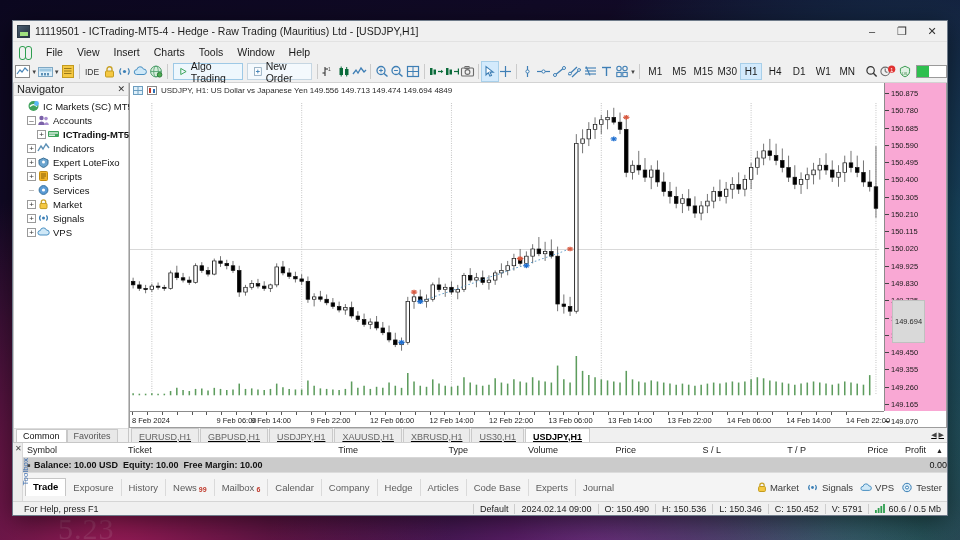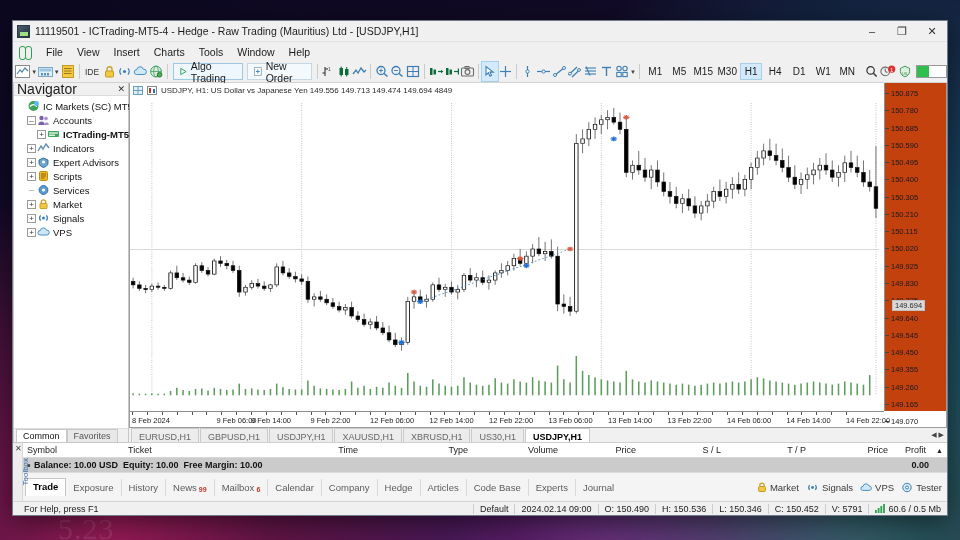--- a/index.html
+++ b/index.html
@@ -101,21 +101,21 @@
 
   
   #nav {
     width:116px; background:#fff; border:1px solid #c7c7c7; border-top:none;
     display:flex; flex-direction:column; flex:0 0 auto;
   }
   #navhdr {
     height:13px; background:#f0f0f0; border-bottom:1px solid #dcdcdc;
     display:flex; align-items:center; padding:0 3px;
   }
-  #navhdr span { font-size:14px; color:#222; }
+  #navhdr span { font-size:11px; color:#222; }
   #navhdr .x { margin-left:auto; font-size:9px; color:#333; }
   #navtree { flex:1 1 auto; padding:3px 0 0 3px; }
   .nrow { display:flex; align-items:center; height:14px; font-size:9.5px; color:#111; white-space:nowrap; }
   .exp {
     width:9px; height:9px; margin-right:1px; border:1px solid #9a9a9a;
     font-size:8px; line-height:7px; text-align:center; color:#333; background:#fff;
     flex:0 0 auto;
   }
   .expn { width:9px; margin-right:1px; flex:0 0 auto; text-align:center; color:#9a9a9a; font-size:9px; }
   .nico { width:13px; height:12px; margin-right:3px; flex:0 0 auto; }
@@ -123,42 +123,42 @@
   .nbold { font-weight:bold; }
   #navtabs {
     height:14px; display:flex; align-items:flex-end; border-top:1px solid #dcdcdc;
     background:#f0f0f0; padding-left:2px;
   }
   .ntab { font-size:9px; padding:1px 6px; color:#555; border:1px solid #c9c9c9;
           border-bottom:none; background:#e8e8e8; }
   .ntab.active { background:#fff; color:#111; }
 
   
-  #chartpane { flex:1 1 auto; display:flex; flex-direction:column; min-width:0; }
+  #chartpane { flex:1 1 auto; display:flex; flex-direction:column; min-width:0;text-decoration:underline; }
   #chartwin {
     flex:1 1 auto; background:#fff; border:1px solid #9d9d9d; border-top:none;
     position:relative; overflow:hidden;
   }
   #chartlabels { position:absolute; left:3px; top:2px; right:0; pointer-events:none; }
   .clrow { display:flex; align-items:center; gap:4px; height:11px; }
   .clrow .txt { font-size:8px; color:#2a2a2a; white-space:nowrap; }
   .clrow2 { font-size:8px; color:#1a1a1a; margin-top:1px; white-space:nowrap; }
   .cl-ico { width:10px; height:9px; }
 
   #plot { position:absolute; left:0; top:20px; right:0; bottom:16px; }
   #priceaxis {
     position:absolute; right:0; top:0; bottom:16px; width:62px;
-    border-left:1px solid #8c8c8c; background:#c2410c;
+    border-left:1px solid #8c8c8c; background:#f9a8d4;
   }
   .paxrow { position:absolute; right:0; height:9px; display:flex; align-items:center; }
   .paxtick { width:4px; height:1px; background:#444; margin-right:2px; }
   .paxtxt { font-size:7.5px; color:#1a1a1a; }
   #lastprice {
     position:absolute; right:2px; font-size:7.5px; color:#2b2b2b;
-    background:#d9d9d9; padding:0 2px; border:1px solid #c0c0c0;
+    background:#d9d9d9; padding:16px 2px; border:1px solid #c0c0c0;
   }
   #timeaxis {
     position:absolute; left:0; right:62px; bottom:0; height:16px;
     border-top:1px solid #8c8c8c; background:#fff;
   }
   .taxlbl { position:absolute; top:4px; font-size:7.5px; color:#1a1a1a; white-space:nowrap; }
   .taxtick { position:absolute; top:0; width:1px; height:3px; background:#555; }
 
   
   #charttabs {
@@ -188,21 +188,21 @@
     border-bottom:1px solid #d7d7d7;
     justify-content:space-between;
   }
   .tcol { font-size:9px; color:#222; padding-right:6px; }
   #tbxrow {
     height:14px; background:#cbcbcb; display:flex; align-items:center;
     padding-left:4px; font-size:9px; color:#111;
   }
   #tbxrow .bullet { font-size:11px; color:#444; margin-right:3px; line-height:8px; }
   #tbxrow .bal { font-weight:bold; }
-  #tbxrow .prof { margin-left:auto; font-weight:bold; padding-right:18px; }
+  #tbxrow .prof { margin-left:auto; font-weight:normal; padding-right:0; }
   #tbxtabs {
     flex:1 1 auto; display:flex; align-items:center; background:#f4f4f4;
     padding-left:2px; border-top:1px solid #dcdcdc;
   }
   .ttab {
     font-size:9.5px; color:#5c5c5c; padding:3px 7px; border-right:1px solid #dadada;
     display:flex; align-items:flex-end; gap:2px;
   }
   .ttab.active { color:#000; font-weight:bold; background:#fff;
                  border:1px solid #c6c6c6; border-bottom:none; padding:2px 7px 4px; }
@@ -551,21 +551,21 @@
 
         <div class="nrow">
           <div class="nind"></div>
           <div class="exp">+</div>
           <span class="nico">
             <svg width="13" height="12" viewBox="0 0 13 12">
                 <path d="M6.5 2l4.5 2v3.2c0 2-2 3.5-4.5 4.3C4 10.7 2 9.2 2 7.2V4z" fill="#6aa4cf" stroke="#3a6f96"></path>
                 <circle cx="6.5" cy="6" r="1.5" fill="#fff"></circle>
               </svg>
           </span>
-          <span>Expert Advisors</span>
+          <span>Expert LoteFixo</span>
         </div>
 
         <div class="nrow">
           <div class="nind"></div>
           <div class="exp">+</div>
           <span class="nico">
             <svg width="13" height="12" viewBox="0 0 13 12">
                 <rect x="2.5" y="1.5" width="8" height="9" rx="1" fill="#f0b429" stroke="#c08b12"></rect>
                 <line x1="4" y1="4" x2="9" y2="4" stroke="#8a6208"></line>
                 <line x1="4" y1="6" x2="9" y2="6" stroke="#8a6208"></line>

